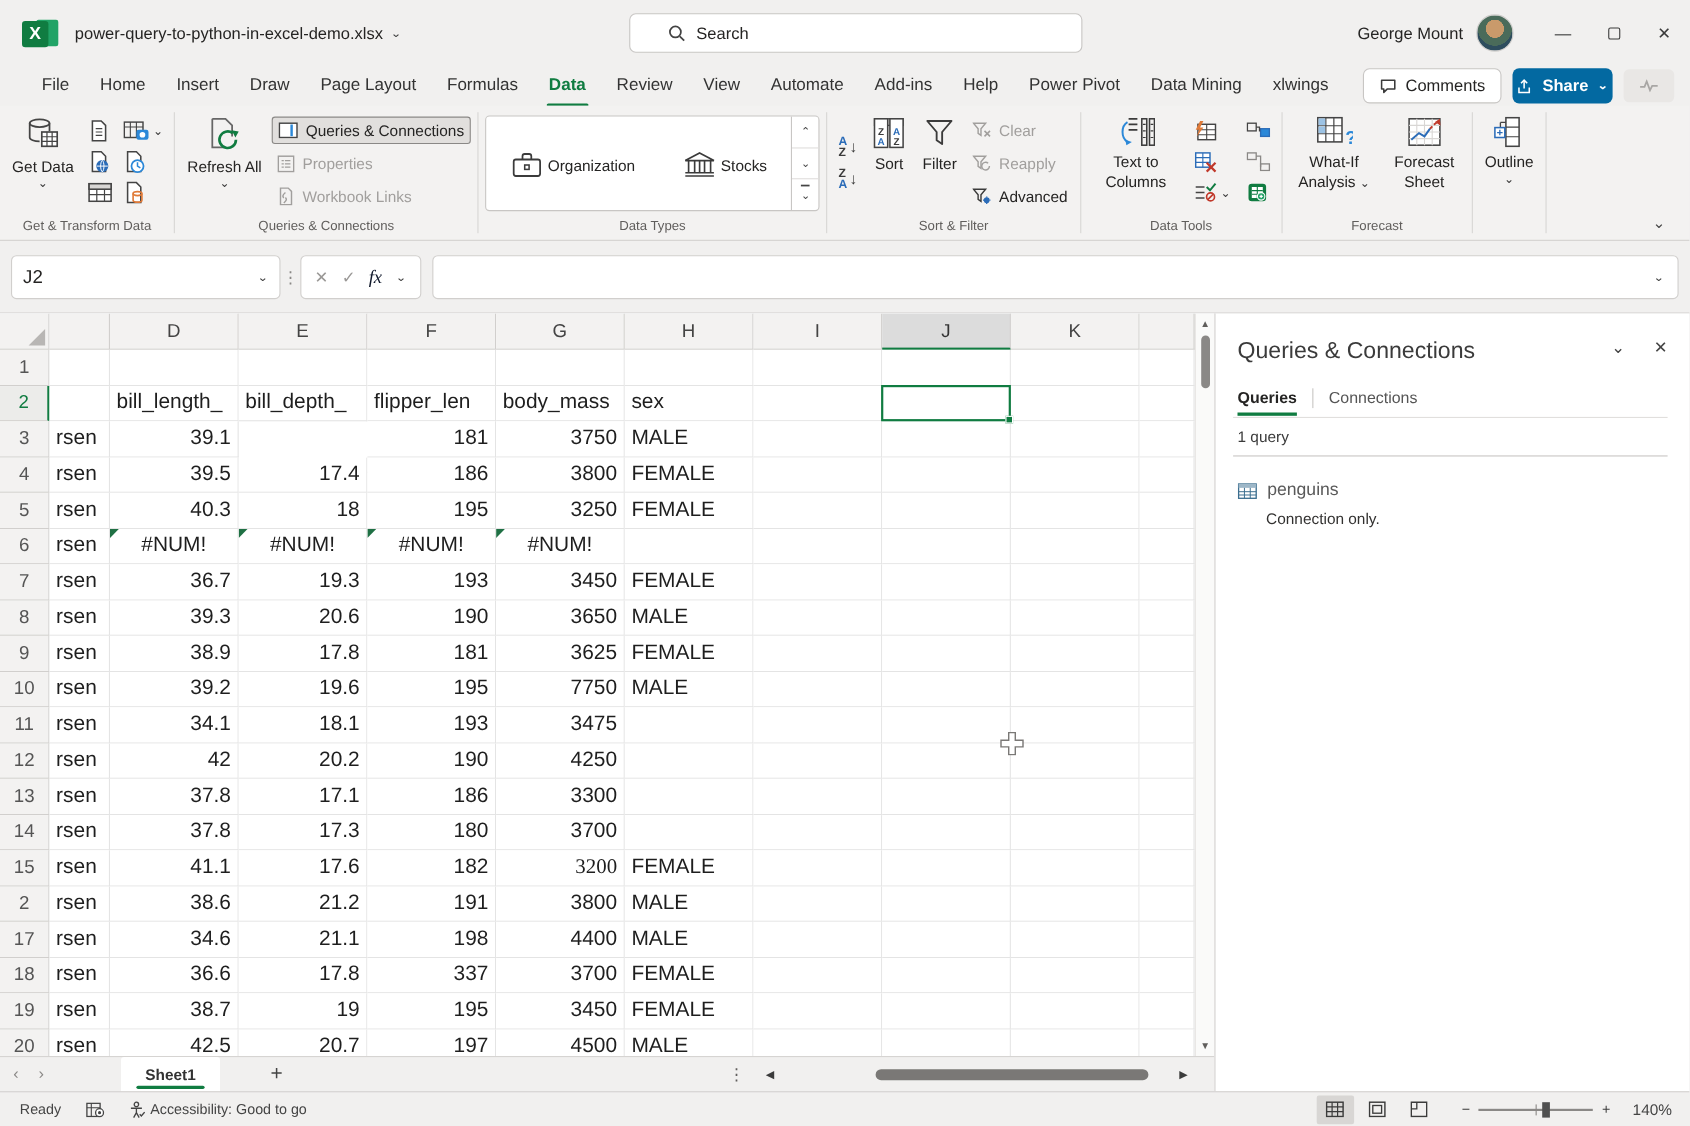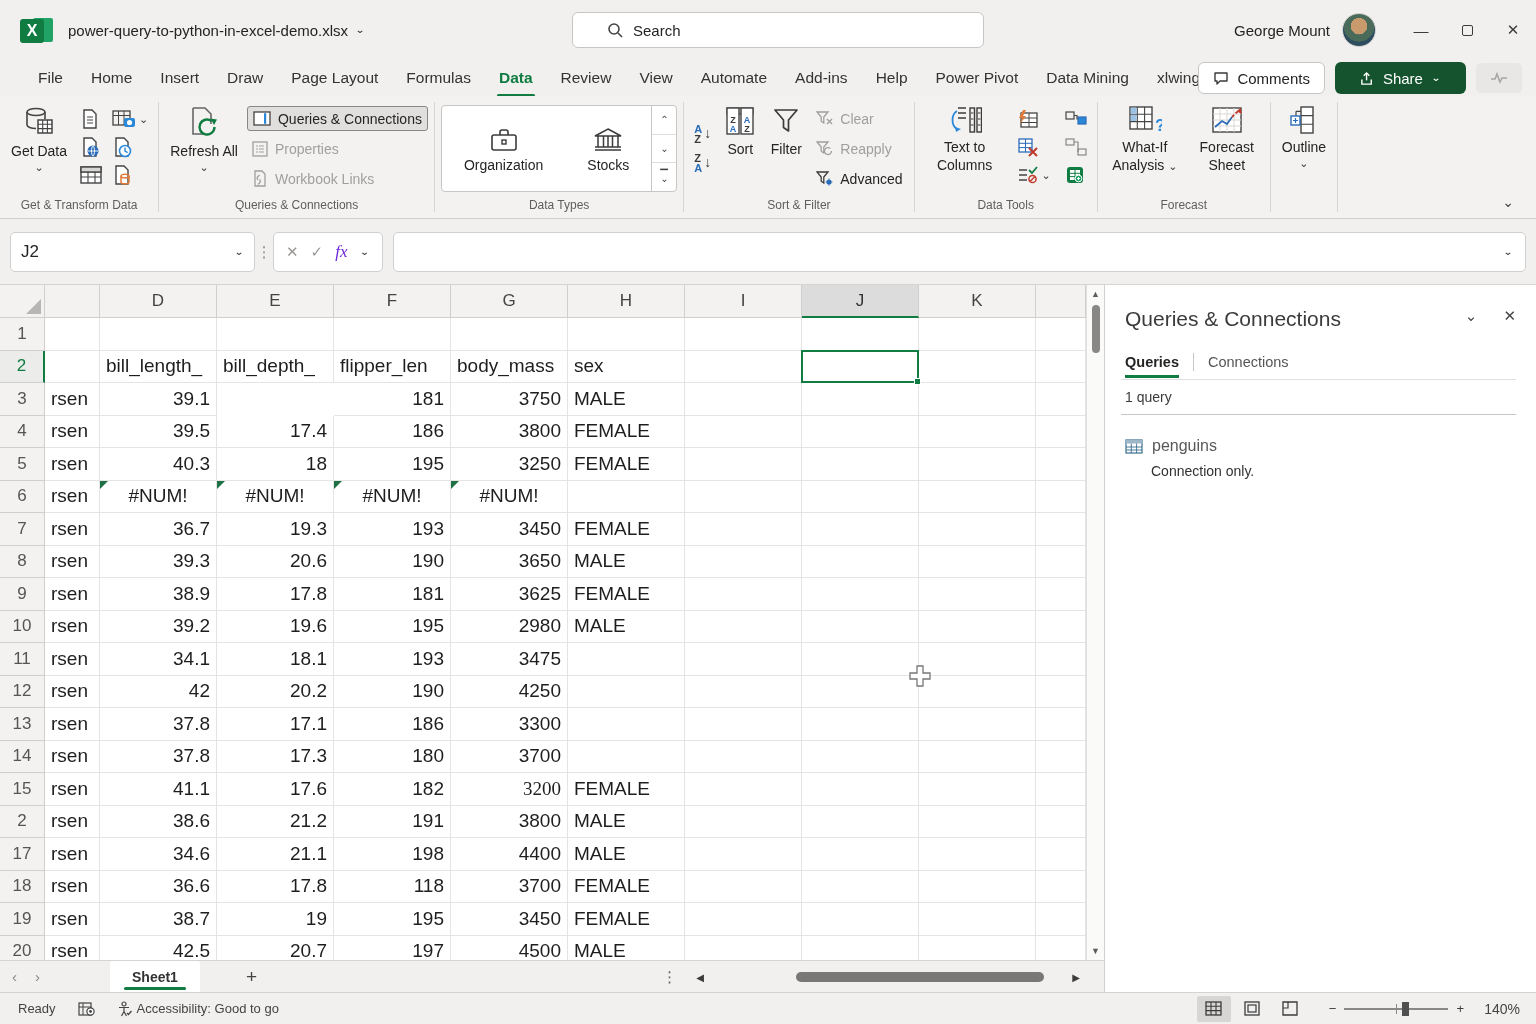--- a/index.html
+++ b/index.html
@@ -24,57 +24,57 @@
   .restore-glyph { width:11px; height:11px; border:1.4px solid #3b3b3b; border-radius:2px; }
 
   
   .menubar { position:absolute; left:0; top:60px; width:1536px; height:36px; display:flex; align-items:center; }
   .mtabs { display:flex; align-items:center; padding-left:24px; gap:0; }
   .mtab { font-size:15.5px; color:#333; padding:6px 14px; position:relative; white-space:nowrap; }
   .mtab.active { font-weight:bold; color:#107C41; }
   .mtab.active::after { content:""; position:absolute; left:12px; right:12px; bottom:-4px; height:3px; background:#107C41; border-radius:2px; }
   .mb-right { position:absolute; right:14px; top:62px; display:flex; align-items:center; gap:10px; }
   .btn-comments { height:32px; background:#fff; border:1px solid #c8c6c4; border-radius:6px; display:flex; align-items:center; gap:8px; padding:0 14px; font-size:15px; }
-  .btn-share { height:32px; background:#14532d; color:#fff; border-radius:6px; display:flex; align-items:center; gap:8px; padding:0 25px; font-size:15px; }
+  .btn-share { height:32px; background:#0369a1; color:#fff; border-radius:6px; display:flex; align-items:center; gap:8px; padding:0 4px; font-size:15px;font-weight:bold; }
   .btn-share .chev { color:#fff; }
   .btn-pulse { width:46px; height:30px; background:#e9e7e5; border-radius:5px; display:flex; align-items:center; justify-content:center; }
 
   
   .ribbon { position:absolute; left:0; top:96px; width:1536px; height:123px; background:#f3f2f1; border-bottom:1px solid #d1cfcd; display:flex; }
   .rgroup { display:flex; flex-direction:column; padding:5px 4px 2px 4px; }
   .rcontent { flex:1; display:flex; align-items:stretch; }
   .rlabel { text-align:center; font-size:12px; color:#605e5c; padding:2px 0 4px; white-space:nowrap; }
   .rsep { width:1px; background:#d8d6d4; margin:6px 0; }
   .rbig { display:flex; flex-direction:column; align-items:center; justify-content:flex-start; padding:4px 7px; font-size:14px; color:#252423; text-align:center; line-height:1.25; border-radius:3px; }
   .rbig .ic { margin-bottom:4px; }
   .smallcol { display:flex; flex-direction:column; justify-content:space-between; padding:5px 2px; }
   .rsmall { display:flex; align-items:center; gap:7px; font-size:14px; color:#252423; height:25px; padding:0 5px; border-radius:3px; white-space:nowrap; }
   .rsmall.sel { background:#e1dfdd; border:1px solid #8a8886; }
   .rsmall.dis, .rsmall.dis * { color:#a19f9d !important; }
   .icongrid { display:grid; grid-template-columns:auto auto; grid-auto-rows:28px; column-gap:10px; align-items:center; padding:4px 6px; }
   .dt-box { background:#fff; border:1px solid #c8c6c4; border-radius:4px; display:flex; align-items:center; margin:4px 2px; }
-  .dt-item { display:flex; flex-direction:column; align-items:center; padding:6px 22px 4px; font-size:14px; gap:4px; }
+  .dt-item { display:flex; flex-direction:row; align-items:center; padding:6px 22px 4px; font-size:14px; gap:4px; }
   .dt-arrows { display:flex; flex-direction:column; border-left:1px solid #c8c6c4; height:100%; }
   .dt-arrows div { flex:1; width:24px; display:flex; align-items:center; justify-content:center; font-size:10px; color:#444; border-bottom:1px solid #e0dedc; }
   .dt-arrows div:last-child { border-bottom:none; }
   .sortpair { display:flex; flex-direction:column; justify-content:center; gap:8px; padding:0 6px; }
   .azic { display:flex; align-items:center; gap:2px; font-size:11px; font-weight:bold; line-height:.95; }
   .azic .stack { display:flex; flex-direction:column; }
   .azic .blue { color:#2b6cb8; } .azic .dark { color:#3b3b3b; }
   .azic .arr { font-size:14px; color:#3b3b3b; font-weight:normal; }
   .ribbon-collapse { position:absolute; right:22px; bottom:8px; color:#444; font-size:14px; }
   .glyph-chev { font-size:11px; color:#3b3b3b; }
 
   
   .fbar { position:absolute; left:0; top:219px; width:1536px; height:66px; background:#f1f0ef; display:flex; align-items:center; border-bottom:1px solid #d6d4d2; }
   .namebox { width:245px; height:40px; background:#fff; border:1px solid #d1cfcd; border-radius:5px; margin-left:10px; display:flex; align-items:center; padding:0 10px; font-size:17px; }
   .namebox .nb-chev { margin-left:auto; }
   .fb-dots { width:18px; text-align:center; color:#8a8886; font-size:15px; }
   .fb-btns { height:40px; background:#fff; border:1px solid #d1cfcd; border-radius:5px; display:flex; align-items:center; gap:12px; padding:0 12px; color:#9a9896; font-size:15px; }
-  .fb-fx { color:#6d28d9; font-style:italic; font-family:"Liberation Serif", serif; font-size:17px; }
+  .fb-fx { color:#0f172a; font-style:italic; font-family:"Liberation Serif", serif; font-size:17px; }
   .fb-input { flex:1; height:40px; background:#fff; border:1px solid #d1cfcd; border-radius:5px; margin:0 10px; display:flex; align-items:center; justify-content:flex-end; padding:0 12px; }
 
   
   .main { position:absolute; left:0; top:285px; width:1536px; height:707px; display:flex; }
   .sheet-zone { width:1104px; display:flex; flex-direction:column; }
   .grid-wrap { height:675px; display:flex; position:relative; background:#fff; overflow:hidden; }
   .grid { width:1086px; position:relative; }
   .grow { display:flex; }
   .gcell { border-right:1px solid #e4e4e4; border-bottom:1px solid #e4e4e4; font-size:19px; color:#1e1e1e; display:flex; align-items:center; padding:0 6px; overflow:hidden; white-space:nowrap; position:relative; background:#fff; }
   .gcell.num { justify-content:flex-end; }
@@ -677,21 +677,21 @@
             <div class="gcell" style="width: 117px; flex: 0 0 auto;"></div>
             <div class="gcell" style="width: 117px; flex: 0 0 auto;"></div>
             <div class="gcell" style="width: 50px; flex: 0 0 auto;"></div>
           </div>
           <div class="grow" style="height: 32.5px;">
             <div class="rowhdr">10</div>
             <div class="gcell" style="width: 55px; flex: 0 0 auto;">rsen</div>
             <div class="gcell num" style="width: 117px; flex: 0 0 auto;">39.2</div>
             <div class="gcell num" style="width: 117px; flex: 0 0 auto;">19.6</div>
             <div class="gcell num" style="width: 117px; flex: 0 0 auto;">195</div>
-            <div class="gcell num" style="width: 117px; flex: 0 0 auto;">2980</div>
+            <div class="gcell num" style="width: 117px; flex: 0 0 auto;">7750</div>
             <div class="gcell" style="width: 117px; flex: 0 0 auto;">MALE</div>
             <div class="gcell" style="width: 117px; flex: 0 0 auto;"></div>
             <div class="gcell" style="width: 117px; flex: 0 0 auto;"></div>
             <div class="gcell" style="width: 117px; flex: 0 0 auto;"></div>
             <div class="gcell" style="width: 50px; flex: 0 0 auto;"></div>
           </div>
           <div class="grow" style="height: 32.5px;">
             <div class="rowhdr">11</div>
             <div class="gcell" style="width: 55px; flex: 0 0 auto;">rsen</div>
             <div class="gcell num" style="width: 117px; flex: 0 0 auto;">34.1</div>
@@ -780,21 +780,21 @@
             <div class="gcell" style="width: 117px; flex: 0 0 auto;"></div>
             <div class="gcell" style="width: 117px; flex: 0 0 auto;"></div>
             <div class="gcell" style="width: 117px; flex: 0 0 auto;"></div>
             <div class="gcell" style="width: 50px; flex: 0 0 auto;"></div>
           </div>
           <div class="grow" style="height: 32.5px;">
             <div class="rowhdr">18</div>
             <div class="gcell" style="width: 55px; flex: 0 0 auto;">rsen</div>
             <div class="gcell num" style="width: 117px; flex: 0 0 auto;">36.6</div>
             <div class="gcell num" style="width: 117px; flex: 0 0 auto;">17.8</div>
-            <div class="gcell num" style="width: 117px; flex: 0 0 auto;">118</div>
+            <div class="gcell num" style="width: 117px; flex: 0 0 auto;">337</div>
             <div class="gcell num" style="width: 117px; flex: 0 0 auto;">3700</div>
             <div class="gcell" style="width: 117px; flex: 0 0 auto;">FEMALE</div>
             <div class="gcell" style="width: 117px; flex: 0 0 auto;"></div>
             <div class="gcell" style="width: 117px; flex: 0 0 auto;"></div>
             <div class="gcell" style="width: 117px; flex: 0 0 auto;"></div>
             <div class="gcell" style="width: 50px; flex: 0 0 auto;"></div>
           </div>
           <div class="grow" style="height: 32.5px;">
             <div class="rowhdr">19</div>
             <div class="gcell" style="width: 55px; flex: 0 0 auto;">rsen</div>

